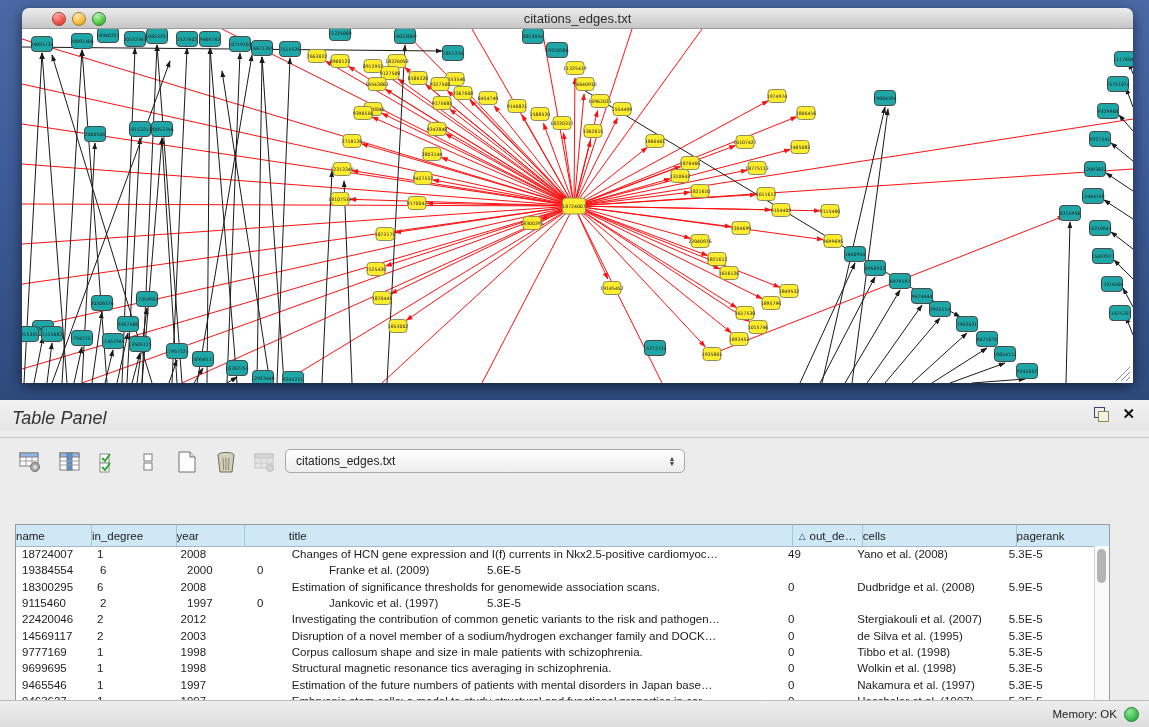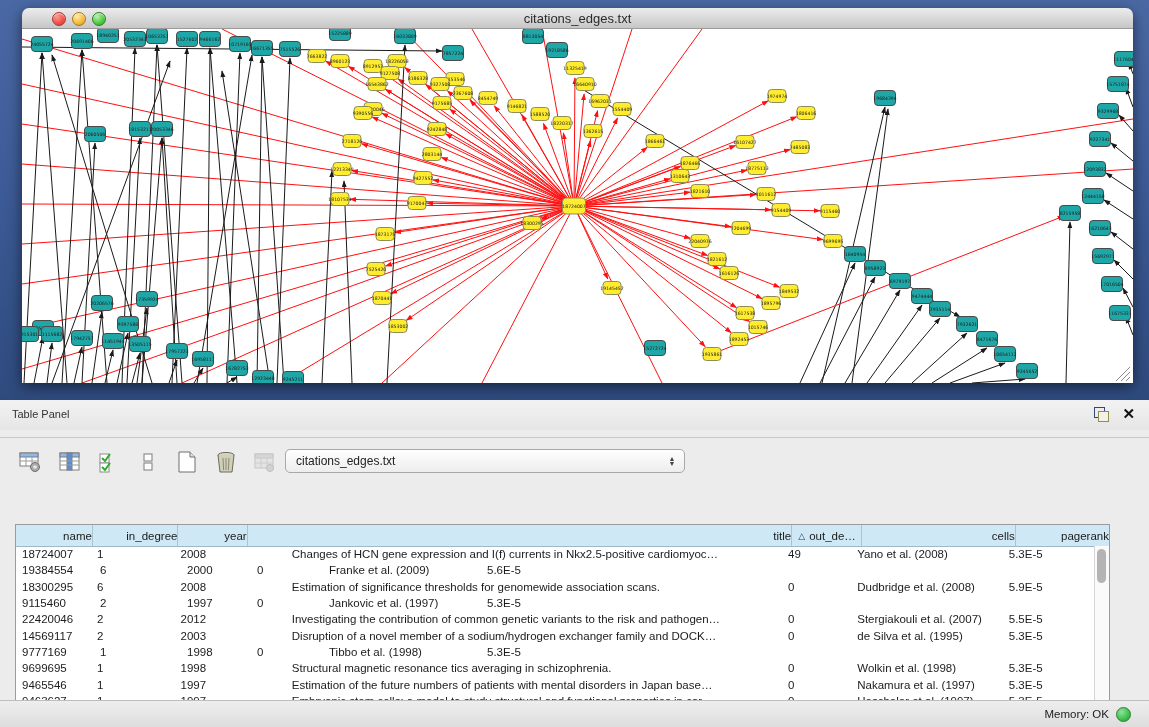--- a/index.html
+++ b/index.html
@@ -19,42 +19,42 @@
   .light{width:12px;height:12px;border-radius:50%;box-shadow:inset 0 1px 1px rgba(255,255,255,.7);}
   .light.red{background:radial-gradient(circle at 35% 30%,#ff9a96,#ee4f45 60%,#c33a31);border:1px solid #a93630;}
   .light.yellow{background:radial-gradient(circle at 35% 30%,#ffe9a8,#f5b835 60%,#cb8f1f);border:1px solid #a5791c;}
   .light.green{background:radial-gradient(circle at 35% 30%,#baf0b2,#4cc93f 60%,#2f9e2a);border:1px solid #2a7f26;}
   .net-canvas{position:relative;width:1111px;height:354px;background:#fff;overflow:hidden;}
   .net-canvas svg{display:block;}
   
   .table-panel{position:absolute;left:0;top:400px;width:1149px;height:327px;background:#ececec;}
   .tp-header{position:absolute;left:0;top:0;right:0;height:30px;
              background:linear-gradient(#f2f2f2,#e6e6e6);}
-  .tp-title{position:absolute;left:12px;top:8px;font-size:11px;color:#333;}
+  .tp-title{position:absolute;left:12px;top:8px;font-size:18px;color:#333;font-style:italic;}
   .tp-icons{position:absolute;right:14px;top:6px;display:flex;gap:14px;align-items:center;}
   .float-ic{position:relative;width:16px;height:16px;}
   .float-ic .sq1{position:absolute;left:2px;top:1px;width:9px;height:9px;border:1px solid #34477d;}
   .float-ic .sq2{position:absolute;left:6px;top:5px;width:9px;height:9px;border:1px solid #8e8e4e;background:#f4f2e4;}
   .close-x{font-size:15px;font-weight:bold;color:#111;line-height:16px;}
   .tp-body{position:absolute;left:0;top:37px;right:0;bottom:0;border-top:1px solid #c9c9c9;background:#ececec;}
   
   .toolbar{position:absolute;left:18px;top:10px;height:28px;display:flex;align-items:center;gap:13px;}
   .tb-ic{width:26px;height:24px;display:flex;align-items:center;justify-content:center;}
   .fx{font-family:"Liberation Serif",serif;font-style:italic;font-weight:bold;font-size:14px;color:#222;}
   .dropdown{position:absolute;left:285px;top:11px;width:398px;height:22px;border:1px solid #a9a9a9;
             border-radius:5px;background:linear-gradient(#ffffff,#ededed);display:flex;align-items:center;}
   .dropdown .val{flex:1;padding-left:10px;font-size:12px;color:#222;}
   .stepper{width:16px;display:flex;flex-direction:column;align-items:center;line-height:5px;
            font-size:7px;color:#444;padding-right:4px;}
   
   .grid{position:absolute;left:15px;top:86px;width:1095px;height:186px;background:#fff;
         border:1px solid #9b9b9b;box-sizing:border-box;}
   .grid-header{display:flex;height:21px;background:#cfe8f5;border-bottom:1px solid #9fb9c6;}
   .gh{box-sizing:border-box;border-right:1px solid #a9c5d2;font-size:11.5px;color:#1c1c1c;
-      display:flex;align-items:center;justify-content:flex-end;overflow:hidden;white-space:nowrap;padding-left:47px;}
+      display:flex;align-items:center;justify-content:flex-start;overflow:hidden;white-space:nowrap;}
   .sort-tri{font-size:9px;margin-right:4px;color:#23406b;}
   .c0{width:78px;}.c1{width:87px;}.c2{width:70px;}.c3{width:518px;margin-left:44px;}
   .c4{width:72px;justify-content:flex-start;padding-left:6px;}
   .c5{width:158px;}.c6{width:95px;border-right:none;}
   .rows{position:absolute;left:0;top:21px;right:15px;bottom:0;overflow:hidden;}
   .trow{display:flex;height:16.3px;align-items:center;}
   .td{box-sizing:border-box;padding-left:6px;font-size:11.5px;color:#1b1b1b;
       overflow:hidden;white-space:nowrap;text-overflow:ellipsis;}
   .vscroll{position:absolute;right:0;top:21px;bottom:0;width:15px;background:#fafafa;border-left:1px solid #d5d5d5;box-sizing:border-box;}
   .vthumb{position:absolute;left:2px;top:3px;width:9px;height:34px;border-radius:5px;background:#b4b4b4;}
@@ -62,21 +62,21 @@
   .tabs{position:absolute;left:0;right:0;top:274px;display:flex;justify-content:center;}
   .seg{display:flex;height:21px;border:1px solid #9c9c9c;border-radius:4px;overflow:hidden;background:#fdfdfd;
        box-shadow:0 1px 0 rgba(255,255,255,.7);}
   .seg button{all:unset;font-family:"Liberation Sans",sans-serif;font-size:12.5px;color:#222;
        padding:0 16px;display:flex;align-items:center;cursor:default;}
   .seg button.active{background:linear-gradient(#7c7c7c,#646464);color:#efefef;}
   .seg .div{width:1px;background:#c4c4c4;margin:3px 0;}
   
   .statusbar{position:absolute;left:0;right:0;bottom:0;height:27px;
              background:linear-gradient(#eeeeee,#dddddd);border-top:1px solid #bdbdbd;
-             display:flex;align-items:center;justify-content:flex-end;padding-right:18px;box-sizing:border-box;}
+             display:flex;align-items:center;justify-content:flex-end;padding-right:10px;box-sizing:border-box;}
   .mem-label{font-size:11.5px;color:#222;margin-right:7px;}
   .mem-dot{width:13px;height:13px;border-radius:50%;background:radial-gradient(circle at 35% 30%,#8fe49a,#3dbf4e 60%,#2c9a3b);
            border:1px solid #2a7f33;}
 </style>
 </head>
 <body>
 
 <div class="desktop">
   <div class="net-window">
     <div class="titlebar">
@@ -864,20 +864,21 @@
             <div class="td c2">2003</div>
             <div class="td c3">Disruption of a novel member of a sodium/hydrogen exchanger family and DOCK…</div>
             <div class="td c4">0</div>
             <div class="td c5">de Silva et al. (1995)</div>
             <div class="td c6">5.3E-5</div>
           </div>
           <div class="trow">
             <div class="td c0">9777169</div>
             <div class="td c1">1</div>
             <div class="td c2">1998</div>
+            <div class="td c3">Corpus callosum shape and size in male patients with schizophrenia.</div>
             <div class="td c4">0</div>
             <div class="td c5">Tibbo et al. (1998)</div>
             <div class="td c6">5.3E-5</div>
           </div>
           <div class="trow">
             <div class="td c0">9699695</div>
             <div class="td c1">1</div>
             <div class="td c2">1998</div>
             <div class="td c3">Structural magnetic resonance tics averaging in schizophrenia.</div>
             <div class="td c4">0</div>

